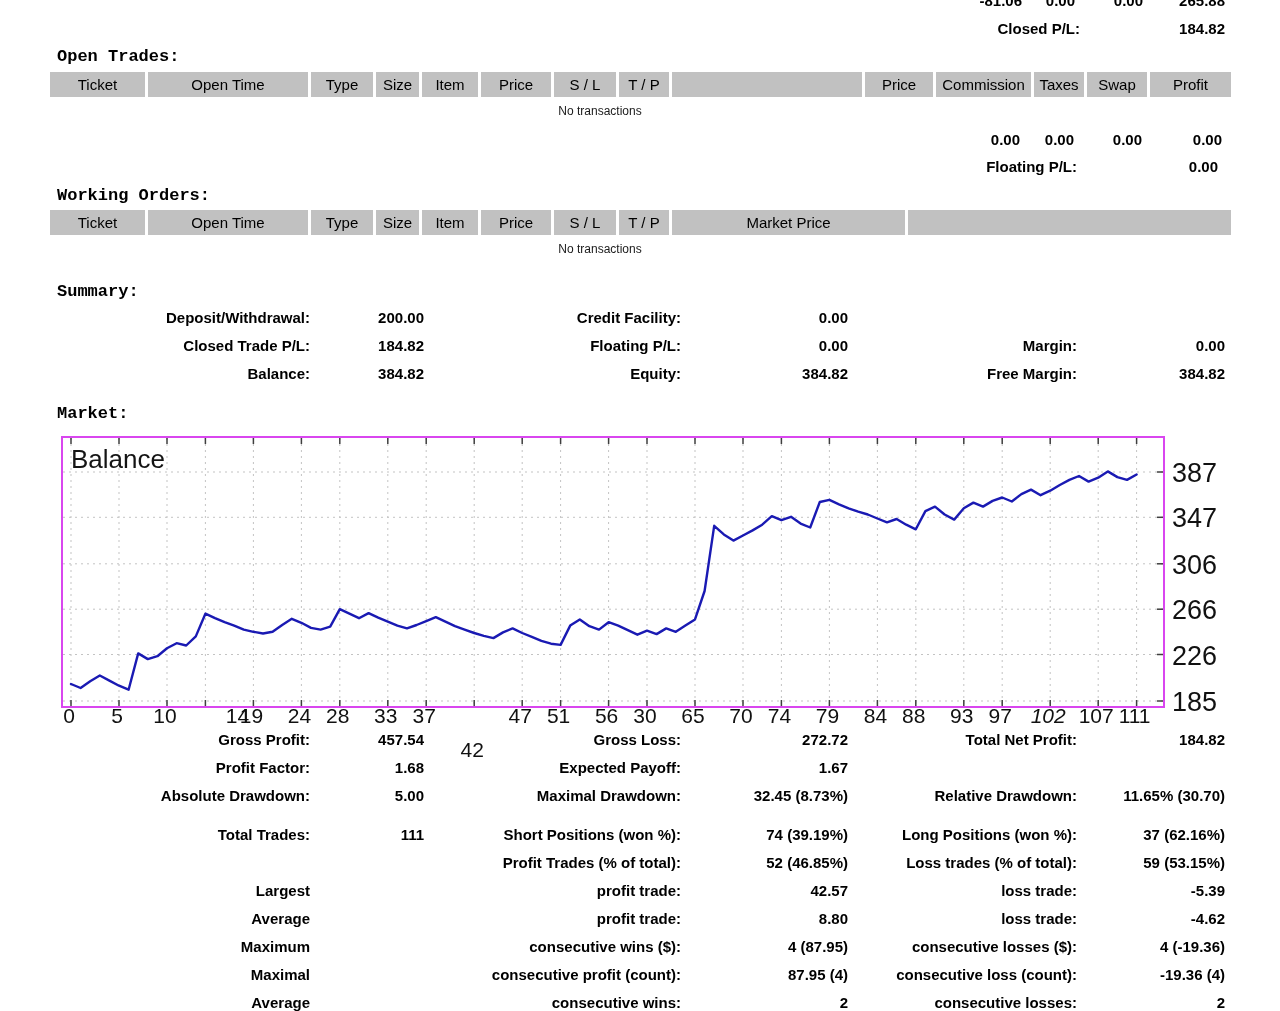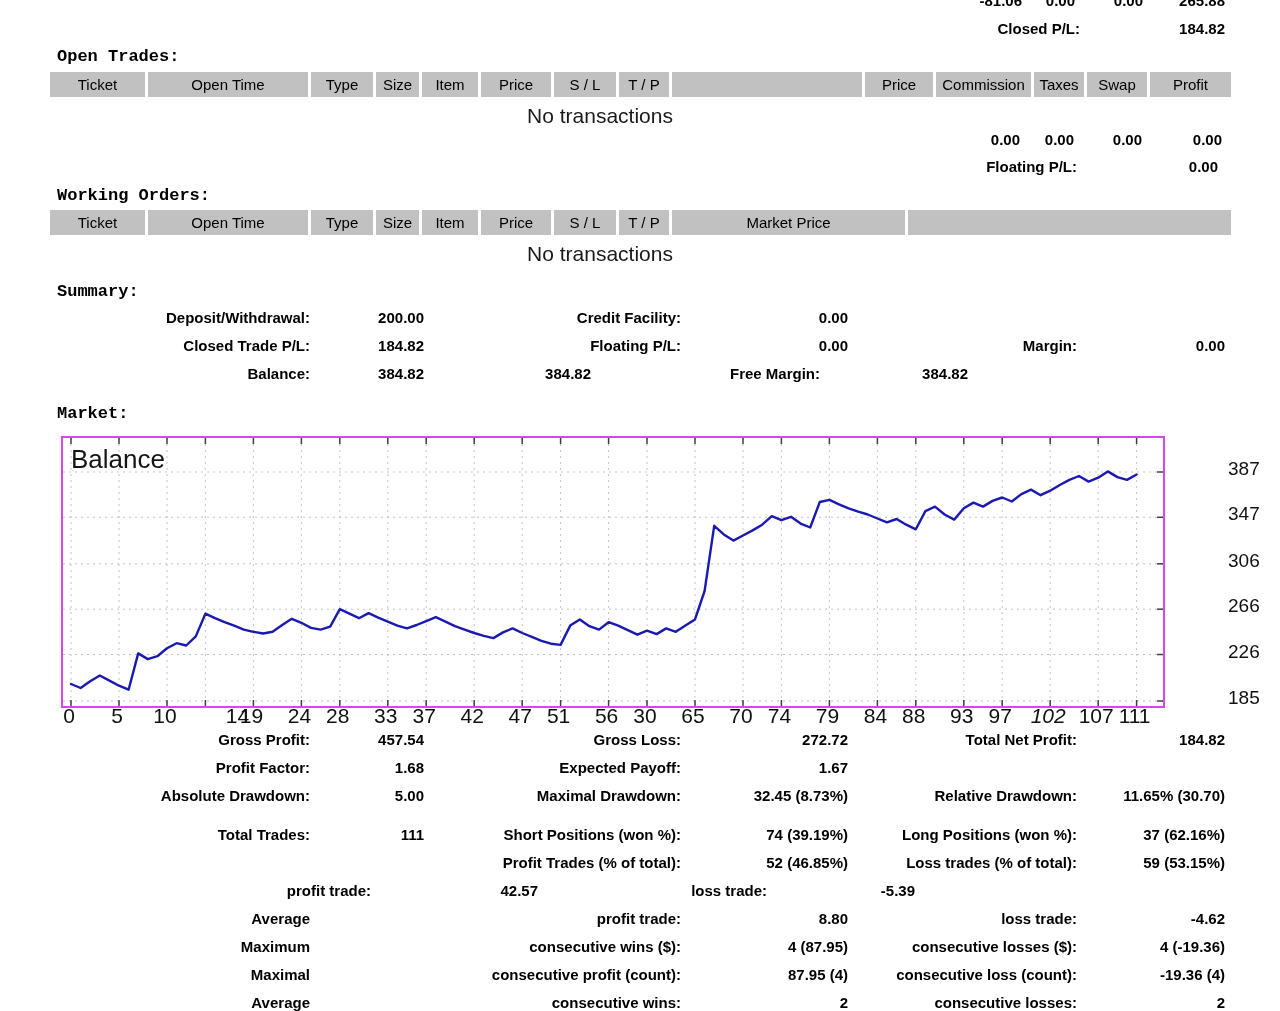--- a/index.html
+++ b/index.html
@@ -5,29 +5,29 @@
   html,body{margin:0;padding:0;background:#fff;}
   #page{position:relative;width:1280px;height:1011px;overflow:hidden;background:#fff;
         font-family:"Liberation Sans", sans-serif;color:#000;}
   .abs{position:absolute;}
   .heading{font-weight:bold;font-size:17px;font-family:Liberation Mono, monospace;}
   .b{font-weight:bold;font-size:15px;}
   .r{text-align:right;display:inline-block;}
   .tblhead{position:absolute;left:50px;display:flex;gap:3px;height:25px;}
   .cell{background:#c1c1c1;text-align:center;font-size:15px;line-height:25px;color:#000;
         white-space:nowrap;overflow:hidden;}
-  .notrans{position:absolute;left:50px;width:1100px;text-align:center;font-size:21px;color:#1a1a1a;}
+  .notrans{position:absolute;left:50px;width:1100px;text-align:center;font-size:12px;color:#1a1a1a;}
   .rowline{display:flex;height:28px;line-height:28px;width:1225px;}
   .sc{display:inline-block;text-align:right;font-weight:bold;font-size:15px;white-space:nowrap;}
   .w1{width:310px;} .w2{width:114px;} .w3{width:257px;} .w4{width:167px;} .w5{width:229px;} .w6{width:148px;}
   #chart-box{position:absolute;left:61px;top:436px;width:1100px;height:268px;border:2px solid #d946ef;background:#fff;}
   #chart-title{position:absolute;left:8px;top:6px;font-size:26px;color:#141414;}
   .grid{stroke:#c3c3c3;stroke-width:1;stroke-dasharray:2,4;}
   .tick{stroke:#3f3f3f;stroke-width:1.5;}
-  .ylab{position:absolute;left:1228px;font-size:19px;color:#111;}
+  .ylab{position:absolute;left:1172px;font-size:27px;color:#111;}
   .xlab{position:absolute;top:704px;width:60px;text-align:center;font-size:21px;color:#111;}
 </style>
 </head>
 <body>
 
 <div id="page">
 
   <div>
     <span class="abs b r" style="top:-8px;left:922px;width:100px;">-81.06</span>
     <span class="abs b r" style="top:-8px;left:975px;width:100px;">0.00</span>
@@ -94,20 +94,21 @@
       <span class="sc w1">Closed Trade P/L:</span>
       <span class="sc w2">184.82</span>
       <span class="sc w3">Floating P/L:</span>
       <span class="sc w4">0.00</span>
       <span class="sc w5">Margin:</span>
       <span class="sc w6">0.00</span>
     </div>
     <div class="rowline">
       <span class="sc w1">Balance:</span>
       <span class="sc w2">384.82</span>
+      <span class="sc w3">Equity:</span>
       <span class="sc w4">384.82</span>
       <span class="sc w5">Free Margin:</span>
       <span class="sc w6">384.82</span>
     </div>
   </div>
 
   <div class="abs heading" style="top:404px;left:57px;">Market:</div>
   <div id="chart-box">
     <svg id="chart-svg" width="1100" height="268">
         <line class="grid" x1="0" y1="34.0" x2="1100" y2="34.0"></line>
@@ -212,21 +213,21 @@
   <div id="xlabels">
       <div class="xlab" style="left: 39px;">0</div>
       <div class="xlab" style="left: 87px;">5</div>
       <div class="xlab" style="left: 135px;">10</div>
       <div class="xlab" style="left: 173.4px; padding-left: 34px;">14</div>
       <div class="xlab" style="left: 221.4px;">19</div>
       <div class="xlab" style="left: 269.4px;">24</div>
       <div class="xlab" style="left: 307.8px;">28</div>
       <div class="xlab" style="left: 355.8px;">33</div>
       <div class="xlab" style="left: 394.2px;">37</div>
-      <div class="xlab" style="left: 442.2px;">42</div>
+      <div class="xlab" style="left: 442.2px; margin-top: 34px;">42</div>
       <div class="xlab" style="left: 490.2px;">47</div>
       <div class="xlab" style="left: 528.6px;">51</div>
       <div class="xlab" style="left: 576.6px;">56</div>
       <div class="xlab" style="left: 615px;">30</div>
       <div class="xlab" style="left: 663px;">65</div>
       <div class="xlab" style="left: 711px;">70</div>
       <div class="xlab" style="left: 749.4px;">74</div>
       <div class="xlab" style="left: 797.4px;">79</div>
       <div class="xlab" style="left: 845.4px;">84</div>
       <div class="xlab" style="left: 883.8px;">88</div>
@@ -272,20 +273,21 @@
     </div>
     <div class="rowline">
       <span class="sc w1"></span>
       <span class="sc w2"></span>
       <span class="sc w3">Profit Trades (% of total):</span>
       <span class="sc w4">52 (46.85%)</span>
       <span class="sc w5">Loss trades (% of total):</span>
       <span class="sc w6">59 (53.15%)</span>
     </div>
     <div class="rowline">
+      <span class="sc w1">Largest</span>
       <span class="sc w2"></span>
       <span class="sc w3">profit trade:</span>
       <span class="sc w4">42.57</span>
       <span class="sc w5">loss trade:</span>
       <span class="sc w6">-5.39</span>
     </div>
     <div class="rowline">
       <span class="sc w1">Average</span>
       <span class="sc w2"></span>
       <span class="sc w3">profit trade:</span>

